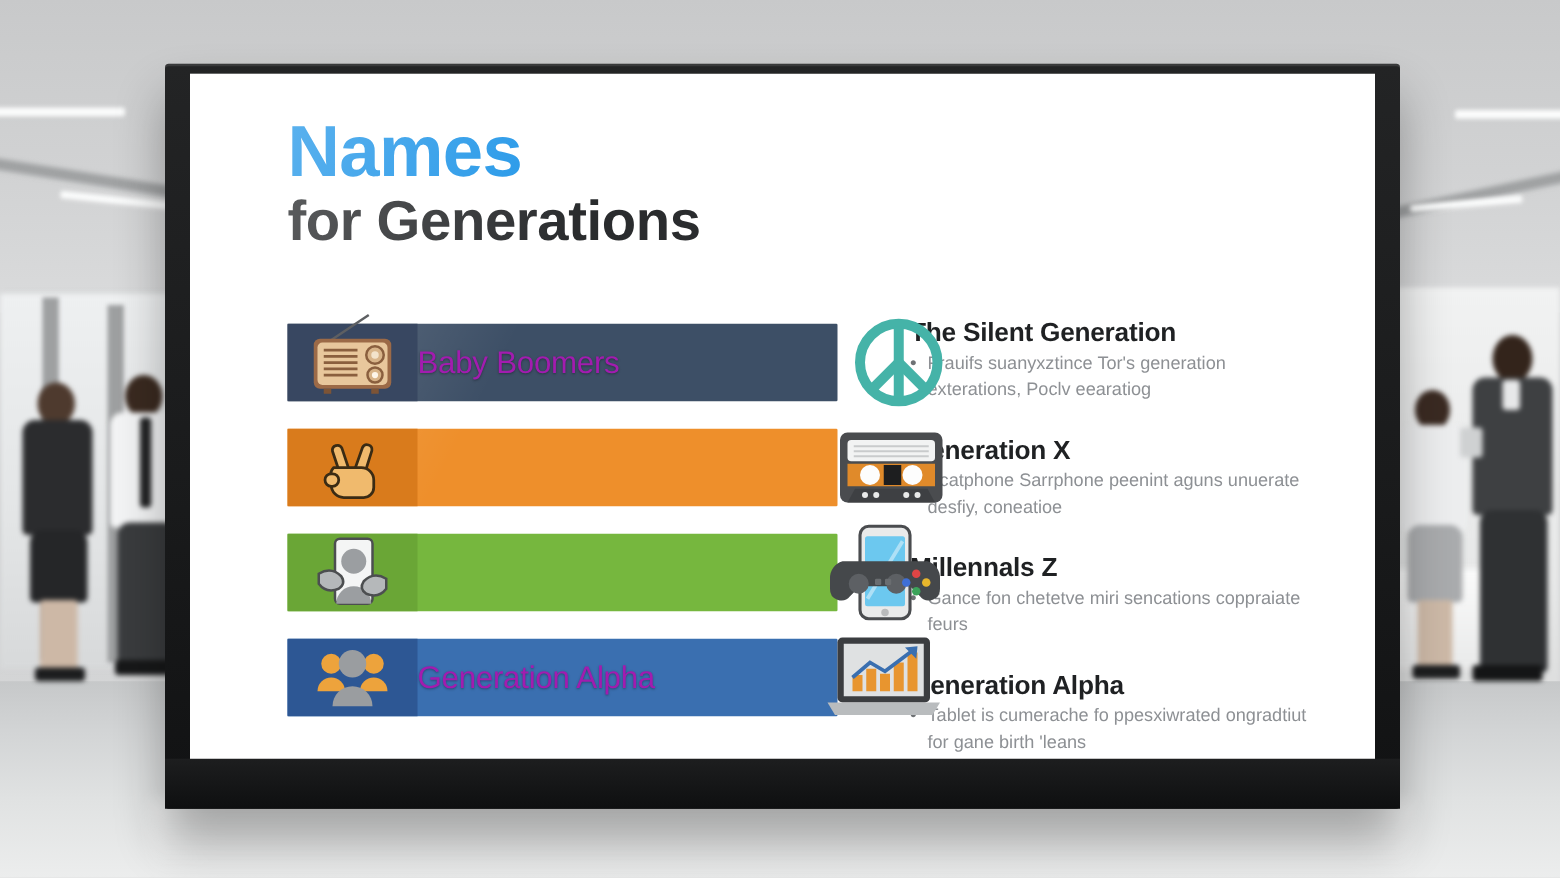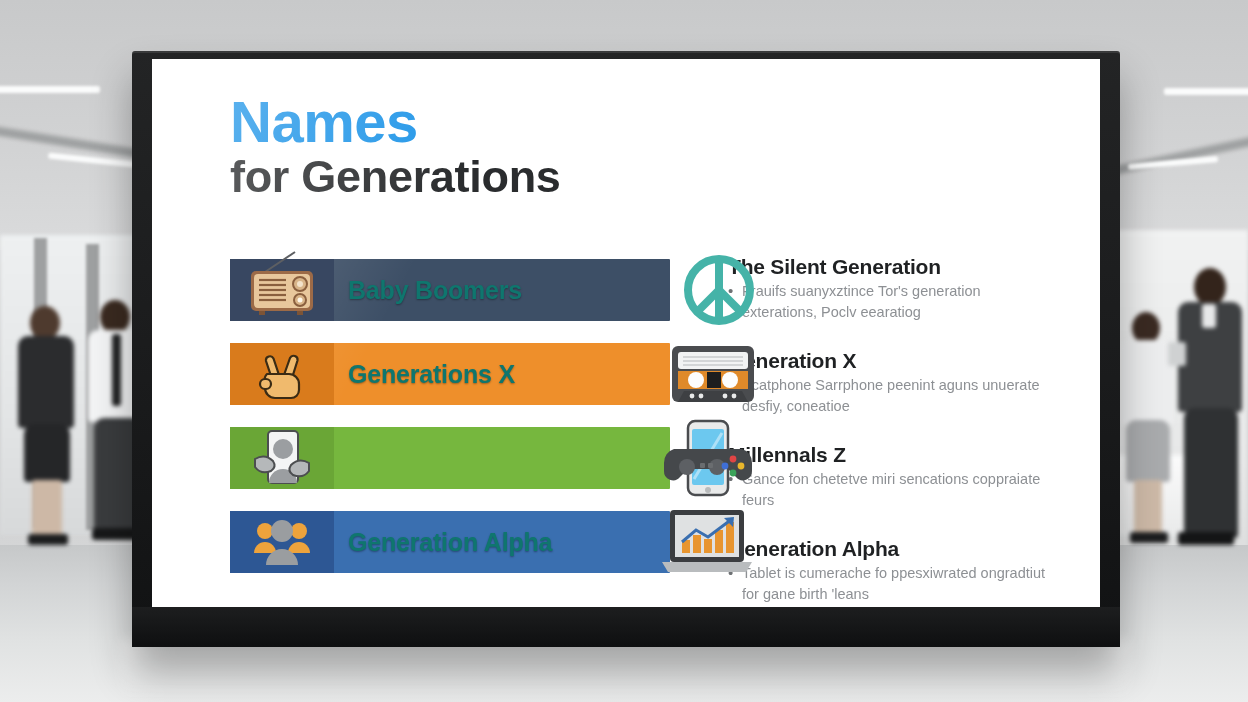--- a/index.html
+++ b/index.html
@@ -50,22 +50,22 @@
   
   .slide{position:absolute;left:152px;top:59px;width:948px;height:548px;overflow:hidden;}
   .title{position:absolute;left:78px;top:33px;}
   .title .l1{font-size:58px;font-weight:bold;color:#2196e8;line-height:1.02;letter-spacing:-.5px;}
   .title .l2{font-size:45px;font-weight:bold;color:#2a2c2e;line-height:1.05;letter-spacing:-.3px;margin-top:2px;}
 
   .bars{position:absolute;left:78px;top:200px;width:450px;}
   .bar{position:relative;height:62px;margin-bottom:22px;display:flex;align-items:center;}
   .bar .strip{position:absolute;left:0;top:0;height:62px;width:440px;border-radius:1px;}
   .bar .iconbox{position:relative;width:104px;height:62px;display:flex;align-items:center;justify-content:center;z-index:2;}
-  .bar .lbl{position:relative;z-index:2;color:#0f766e;font-size:25px;font-weight:bold;
-      text-shadow:0 1px 2px rgba(0,0,0,.35);letter-spacing:-.2px;padding-left:14px;}
+  .bar .lbl{position:relative;z-index:2;color:#a21caf;font-size:25px;font-weight:normal;
+      text-shadow:0 1px 2px rgba(0,0,0,.35);letter-spacing:-.2px;}
   .bar .endicon{position:absolute;right:-76px;top:50%;transform:translateY(-50%);z-index:3;}
 
   .b1 .strip{background:#3d4f66;}
   .b1 .iconbox{background:#384761;}
   .b2 .strip{background:#ee8f2b;}
   .b2 .iconbox{background:#d97b1c;}
   .b3 .strip{background:#76b73e;}
   .b3 .iconbox{background:#6aa636;}
   .b4 .strip{background:#3a6fb0;}
   .b4 .iconbox{background:#2d5794;}
@@ -189,21 +189,20 @@
         <div class="iconbox">
           <svg width="58" height="58" viewBox="0 0 58 58" aria-hidden="true">
             <g stroke="#3a2b14" stroke-width="2.2" stroke-linejoin="round" fill="#f0ba6d">
               <path d="M19 34 L13 16 a4 4 0 0 1 7.5 -2.5 L26 30 Z"></path>
               <path d="M31 30 L37 13 a4 4 0 0 1 7.5 2.5 L39 33 Z"></path>
               <path d="M14 29 h22 a10 10 0 0 1 10 10 v6 a8 8 0 0 1 -8 8 h-16 a10 10 0 0 1 -10 -10 v-6 a8 8 0 0 1 2 -8 Z"></path>
               <path d="M13 34 a5 5 0 0 1 0 10 h-1 a5 5 0 0 1 0 -10 Z"></path>
             </g>
           </svg>
         </div>
-        <div class="lbl">Generations X</div>
         <div class="endicon">
           <svg width="86" height="60" viewBox="0 0 86 60" aria-hidden="true">
             <rect x="2" y="2" width="82" height="56" rx="6" fill="#4a4c4f"></rect>
             <rect x="8" y="8" width="70" height="17" rx="3" fill="#f2f3f3"></rect>
             <g stroke="#c9cbcc" stroke-width="1.6">
               <line x1="13" y1="13" x2="73" y2="13"></line>
                 <line x1="13" y1="17" x2="73" y2="17"></line>
                 <line x1="13" y1="21" x2="73" y2="21"></line>
             </g>
             <rect x="8" y="27" width="70" height="18" fill="#e08a2a"></rect>

